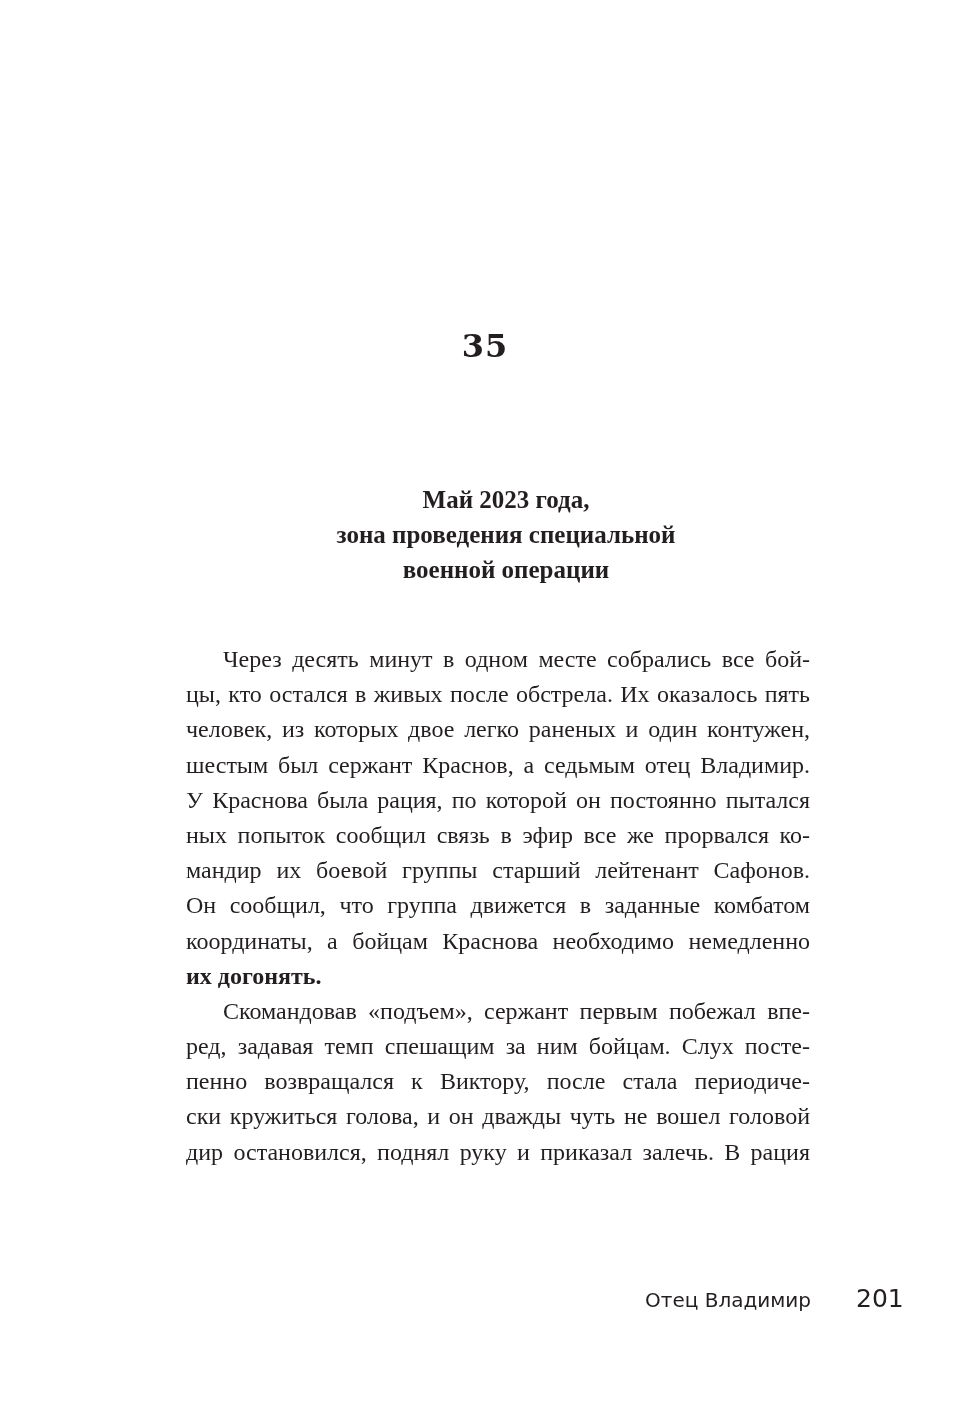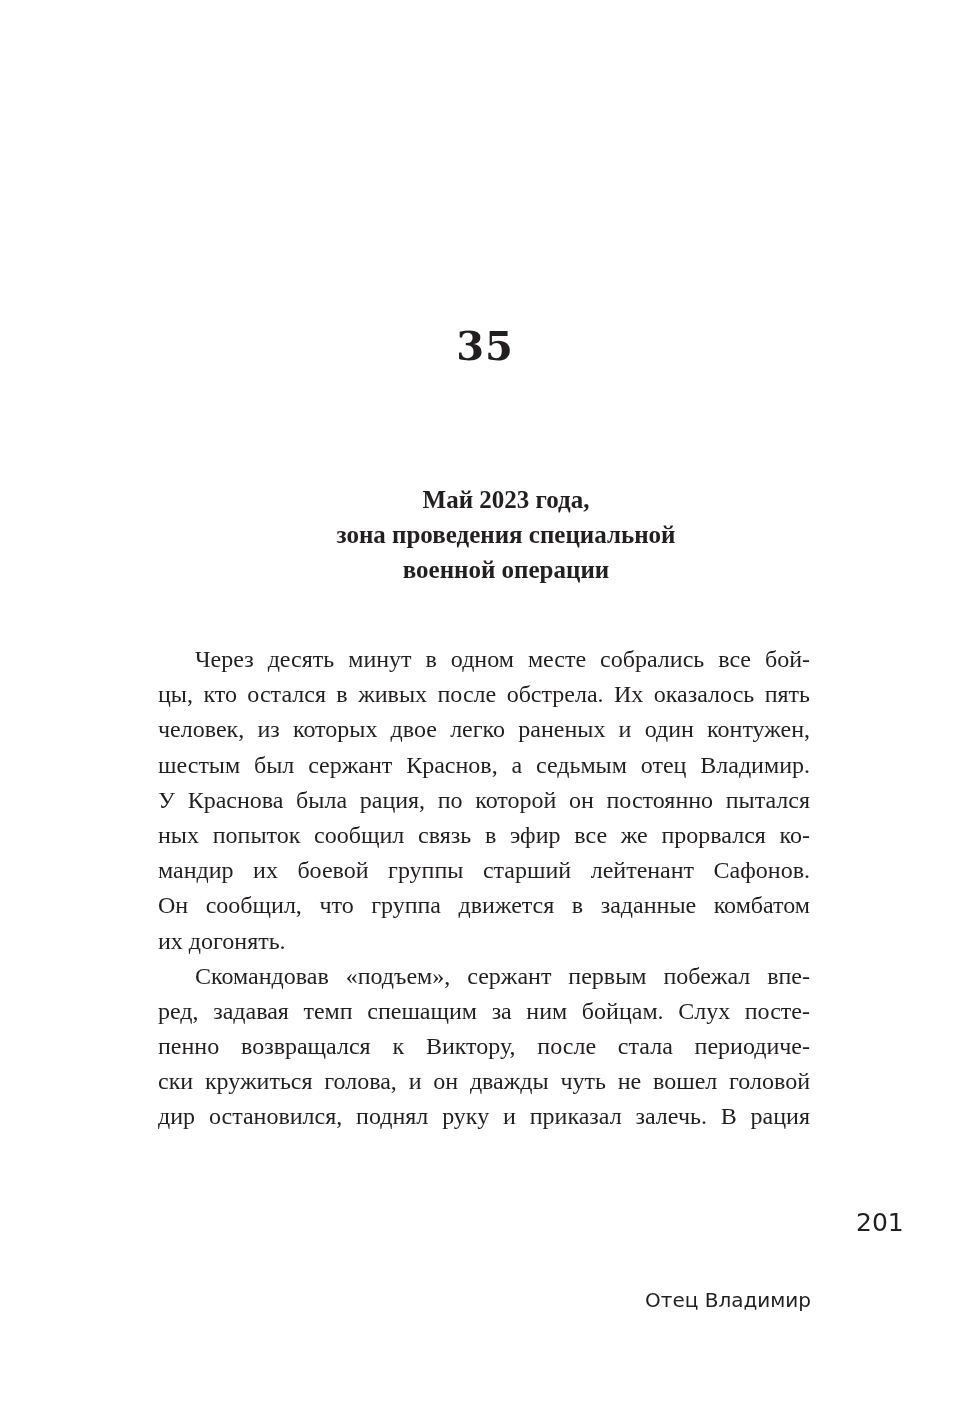--- a/index.html
+++ b/index.html
@@ -1,44 +1,45 @@
 <!DOCTYPE html>
 <html><head>
 <meta charset="utf-8">
 <style>
   html, body { margin: 0; padding: 0; background: #ffffff; }
   body { width: 970px; height: 1420px; position: relative; overflow: hidden; color: #231f20; }
   .chapter-number {
     position: absolute; left: 0; width: 970px; top: 318px;
     text-align: center; font-family: "DejaVu Serif", serif; font-weight: bold;
-    font-size: 40px; line-height: 56px; letter-spacing: 1px;
+    font-size: 32px; line-height: 56px; letter-spacing: 1px;
   }
   .subtitle {
     position: absolute; left: 0; width: 970px; top: 482px;
     text-align: center; font-family: "Liberation Serif", serif; font-weight: bold;
     font-size: 25px; line-height: 35px; margin-left: 21px;
   }
   .subtitle div { white-space: nowrap; }
   .body-text {
     position: absolute; left: 158px; width: 652px; top: 642px;
     font-family: "Liberation Serif", serif; font-size: 24px; line-height: 35.2px;
   }
   .line {
     display: block; height: 35.2px; white-space: nowrap;
     text-align: justify; text-align-last: justify;
     transform-origin: left center;
+    margin-left: 28px;
   }
   .line.indent { padding-left: 37px; }
-  .line.last { text-align-last: left; }
+  .line.last { text-align-last: left; font-weight: bold; }
   .running-title {
     position: absolute; left: 645px; top: 1285px;
     font-family: "DejaVu Sans", sans-serif; font-size: 20px; line-height: 30px;
   }
   .page-number {
-    position: absolute; left: 856px; top: 1206px;
+    position: absolute; left: 856px; top: 1282px;
     font-family: "DejaVu Sans", sans-serif; font-size: 25px; line-height: 34px; text-align: right;
   }
 </style>
 </head>
 <body>
 
 <div class="chapter-number">35</div>
 
 <div class="subtitle">
   <div>Май 2023 года,</div>
@@ -48,20 +49,21 @@
 
 <div class="body-text">
   <div class="line indent">Через десять минут в одном месте собрались все бой-</div>
   <div class="line">цы, кто остался в живых после обстрела. Их оказалось пять</div>
   <div class="line">человек, из которых двое легко раненых и один контужен,</div>
   <div class="line">шестым был сержант Краснов, а седьмым отец Владимир.</div>
   <div class="line">У Краснова была рация, по которой он постоянно пытался</div>
   <div class="line">ных попыток сообщил связь в эфир все же прорвался ко-</div>
   <div class="line">мандир их боевой группы старший лейтенант Сафонов.</div>
   <div class="line">Он сообщил, что группа движется в заданные комбатом</div>
+  <div class="line">координаты, а бойцам Краснова необходимо немедленно</div>
   <div class="line last">их догонять.</div>
   <div class="line indent">Скомандовав «подъем», сержант первым побежал впе-</div>
   <div class="line">ред, задавая темп спешащим за ним бойцам. Слух посте-</div>
   <div class="line">пенно возвращался к Виктору, после стала периодиче-</div>
   <div class="line">ски кружиться голова, и он дважды чуть не вошел головой</div>
   <div class="line">дир остановился, поднял руку и приказал залечь. В рация</div>
 </div>
 
 <div class="running-title">Отец Владимир</div>
 <div class="page-number">201</div>

